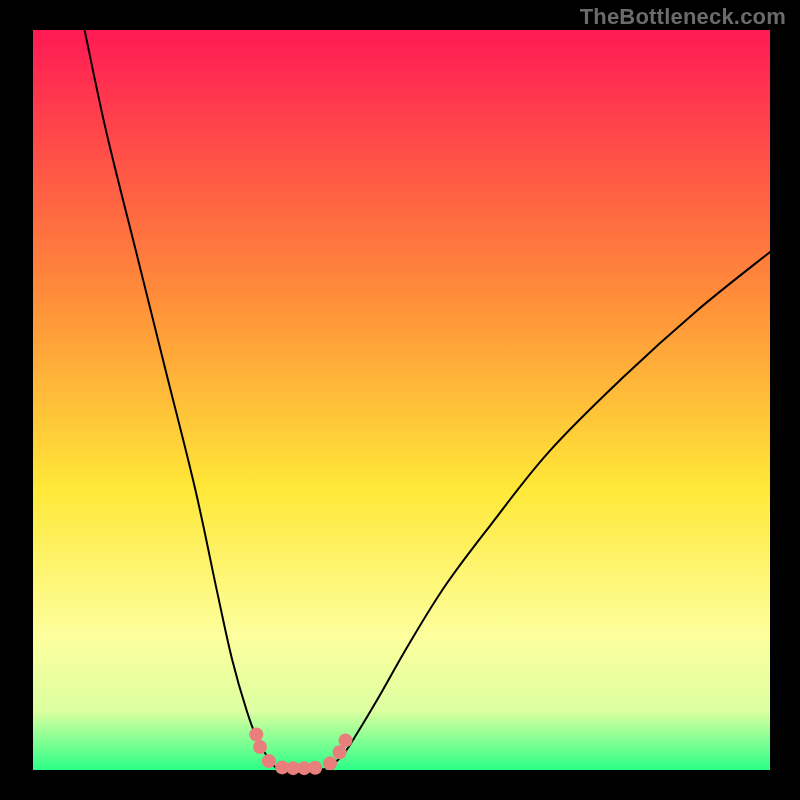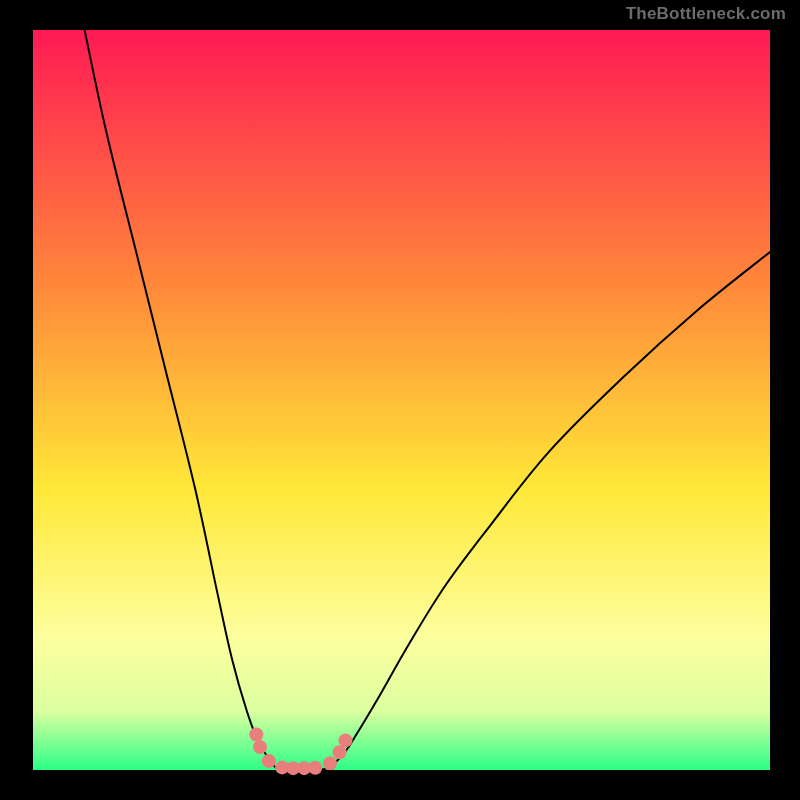--- a/index.html
+++ b/index.html
@@ -16,21 +16,21 @@
     left: 0;
     width: 800px;
     height: 800px;
     background: #000;
   }
   .watermark {
     position: absolute;
     top: 4px;
     right: 14px;
     font-family: Arial, Helvetica, sans-serif;
-    font-size: 17px;
+    font-size: 22px;
     font-weight: 600;
     color: #6b6b6b;
     letter-spacing: 0.2px;
     z-index: 10;
   }
   svg.plot {
     position: absolute;
     top: 0;
     left: 0;
   }

